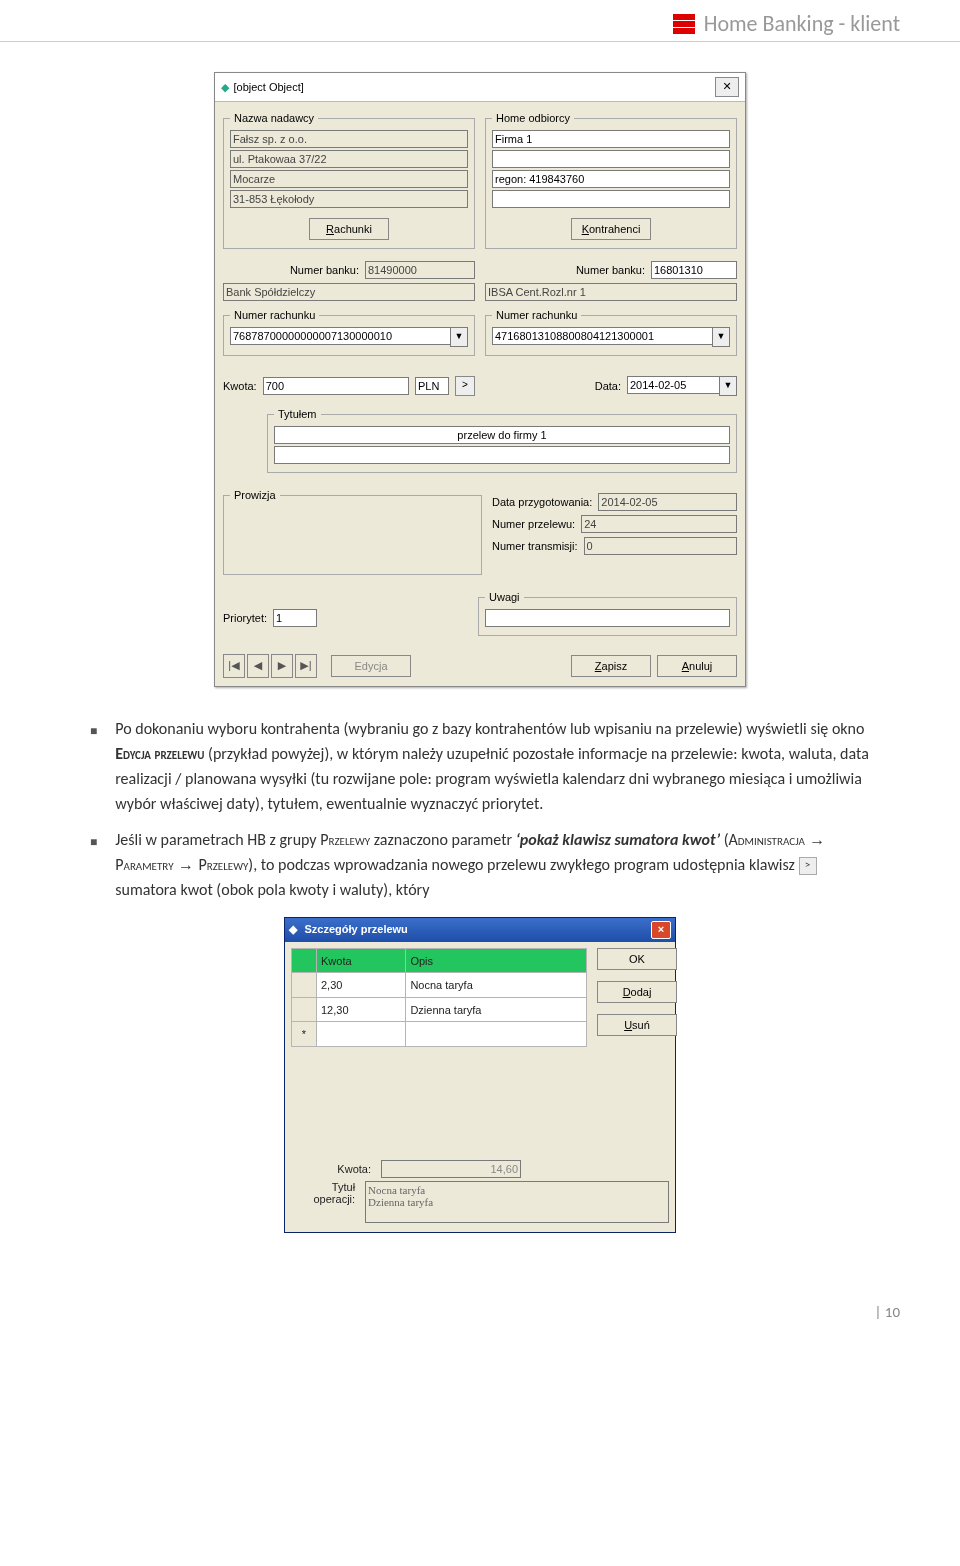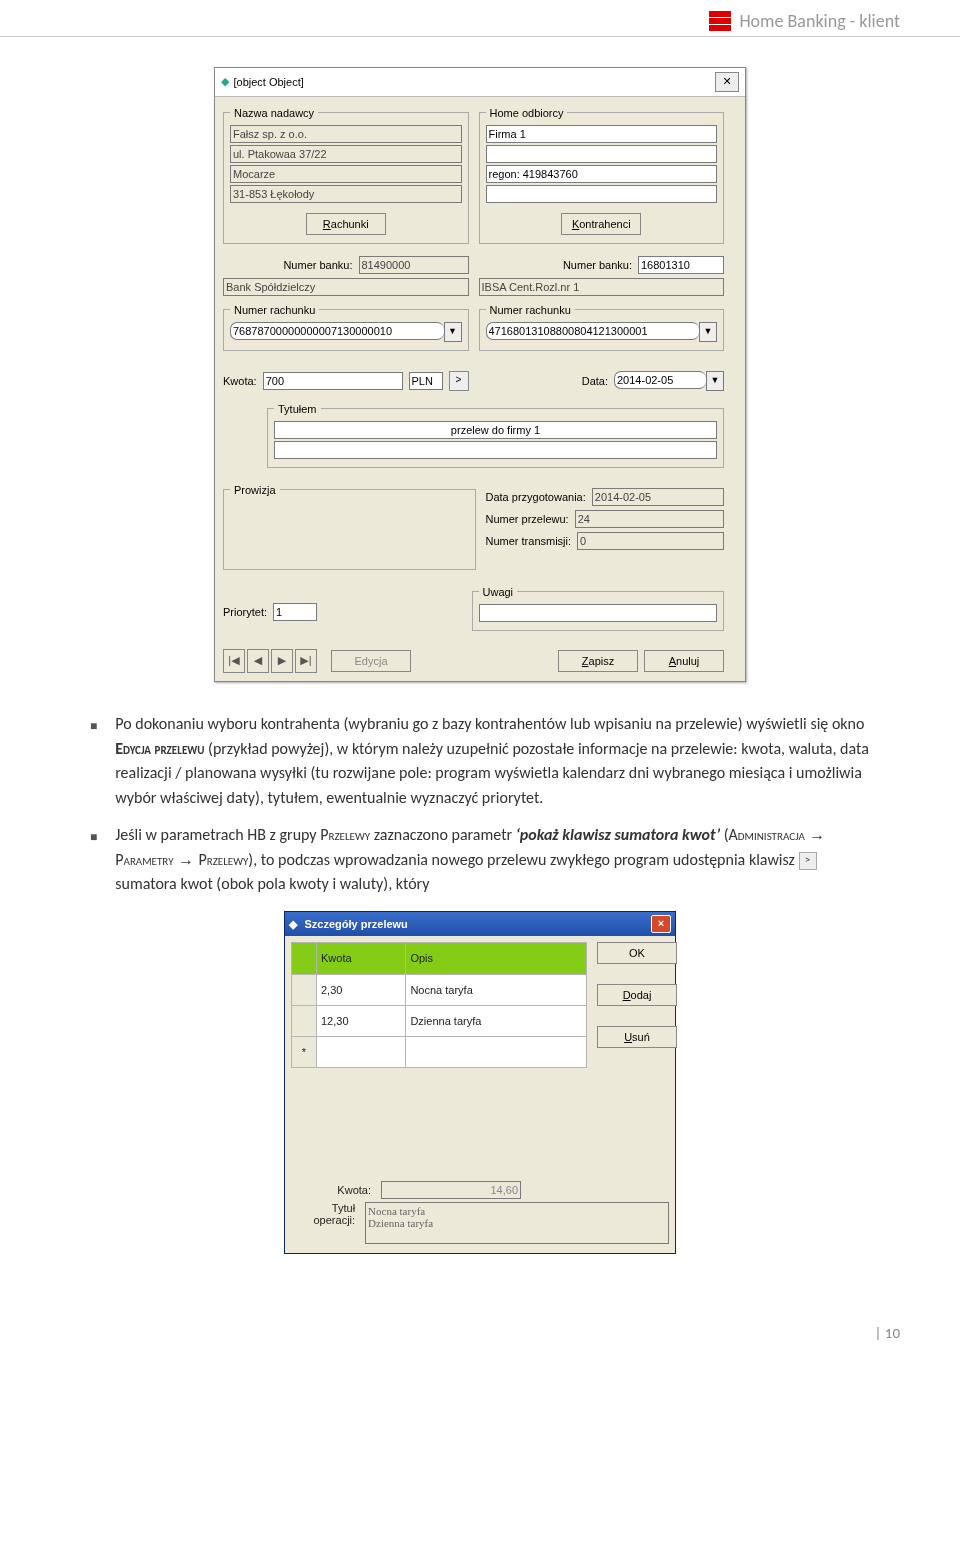--- a/index.html
+++ b/index.html
@@ -10,21 +10,21 @@
     width: 960px;
   }
   .page {
     padding: 0 90px 40px 90px;
   }
   .header-bar {
     border-bottom: 1px solid #ccc;
     padding: 8px 60px 4px 0;
     text-align: right;
     color: #999;
-    font-size: 18px;
+    font-size: 22px;
   }
   .header-bar .logo {
     display: inline-block;
     vertical-align: middle;
     margin-right: 4px;
   }
   .header-bar .logo span {
     display: block;
     width: 22px;
     height: 6px;
@@ -55,21 +55,21 @@
   .titlebar .ttl { display: flex; align-items: center; gap: 4px;}
   .titlebar .sysbtn {
     width: 22px; height: 18px;
     border: 1px solid #888;
     background: #eee;
     text-align: center;
     font-size: 11px;
     line-height: 16px;
   }
   .win .body {
-    padding: 10px 21px 8px 8px;
+    padding: 10px 8px 8px 8px;
   }
   fieldset.grp {
     border: 1px solid #aaa;
     background: #ece9d8;
     margin: 0 0 8px 0;
     padding: 6px 6px 8px 6px;
     position: relative;
   }
   fieldset.grp legend {
     font-size: 11px;
@@ -95,21 +95,21 @@
     background: #ece9d8;
     height: 22px;
     min-width: 80px;
     font-family: Tahoma, Arial, sans-serif;
     font-size: 11px;
     cursor: pointer;
   }
   .lblrow { display:flex; align-items:center; gap:6px; margin:4px 0;}
   .lblrow label { white-space: nowrap; }
   .seldrop { display:flex; }
-  .seldrop input { flex:1; border-right:none;border-radius:7px;}
+  .seldrop input { flex:1; border-right:none;}
   .seldrop .ar {
     width:16px;height:18px;border:1px solid #7a7a7a;background:#eee;
     font-size:9px;text-align:center;line-height:16px;
   }
   .smallbtn {
     width:18px;height:18px;border:1px solid #888;background:#eee;
     font-size:10px;text-align:center;line-height:16px;
   }
   .navbtns { display:flex; gap:2px; }
   .navbtns .nb {
@@ -176,24 +176,24 @@
     border-collapse: collapse;
     background:#fff;
     font-size:11px;
     flex:1;
   }
   table.sgrid th, table.sgrid td {
     border:1px solid #b5b5b5;
     padding:1px 4px;
     height:16px;
   }
-  table.sgrid th { background:#84cc16; font-weight:normal; text-align:left;}
+  table.sgrid th { background:#22c55e; font-weight:normal; text-align:left;}
   .rowhead { background:#ece9d8; width:16px; text-align:center;}
   .sidebtns { width:72px; padding-left:10px;}
-  .sidebtns .btn { width:100%; margin-bottom:20px;}
+  .sidebtns .btn { width:100%; margin-bottom:11px;}
   .kvrow { display:flex; align-items:center; gap:10px; margin:3px 0;}
   .kvrow label { width:80px; text-align:right;}
   textarea.fld {
     width:100%;height:42px;resize:none;
     border:1px solid #7a7a7a;background:#ece9d8;color:#666;
     font-family: Tahoma; font-size:11px; box-sizing:border-box;
   }
   .pagefoot {
     text-align:right;
     color:#888;

